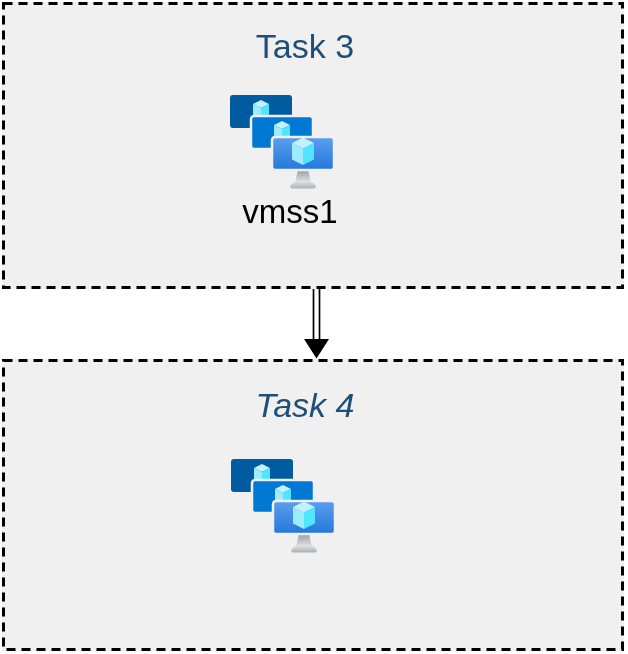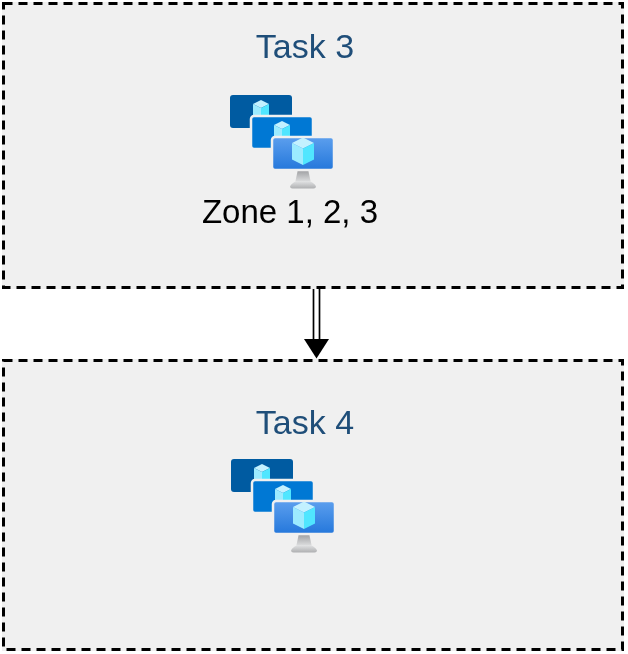--- a/index.html
+++ b/index.html
@@ -24,21 +24,21 @@
   .box-title {
     position: absolute;
     transform: translateX(-50%);
     font-size: 34px;
     font-weight: 400;
     line-height: 36px;
     color: #1f4e79;
     white-space: nowrap;
   }
   #task3-box .box-title { left: 303px; top: 26px; }
-  #task4-box .box-title { left: 303px; top: 45px; }
+  #task4-box .box-title { left: 303px; top: 28px; font-style: italic; }
 
   .vmss-icon-svg { position: absolute; width: 104px; height: 94px; }
   #task3-box .vmss-icon-svg { left: 228px; top: 93px; }
   #task4-box .vmss-icon-svg { left: 229px; top: 100px; }
 
   .box-label {
     position: absolute;
     transform: translateX(-50%);
     font-size: 33px;
     line-height: 35px;
@@ -100,21 +100,21 @@
 
   <section class="task-box" id="task3-box">
     <svg class="border-svg" width="622" height="287" viewBox="0 0 622 287">
       <rect x="1.5" y="1.5" width="619" height="284" fill="none" stroke="#000000" stroke-width="3" stroke-dasharray="9 6"></rect>
     </svg>
     <h2 class="box-title">Task 3</h2>
     <svg class="vmss-icon-svg" viewBox="0 0 104 94">
       <use href="#vmssIcon"></use>
     </svg>
     <div class="box-label">
-      <div>Zone 1, 2, 3</div>
+      <div>vmss1</div>
     </div>
   </section>
 
   <svg class="connector-svg" viewBox="0 0 52 70">
     <line x1="23.5" y1="0" x2="23.5" y2="57" stroke="#000000" stroke-width="1.7"></line>
     <line x1="29.5" y1="0" x2="29.5" y2="57" stroke="#000000" stroke-width="1.7"></line>
     <path d="M14,50 L39,50 L26.5,69.5 Z" fill="#000000"></path>
   </svg>
 
   <section class="task-box" id="task4-box">

